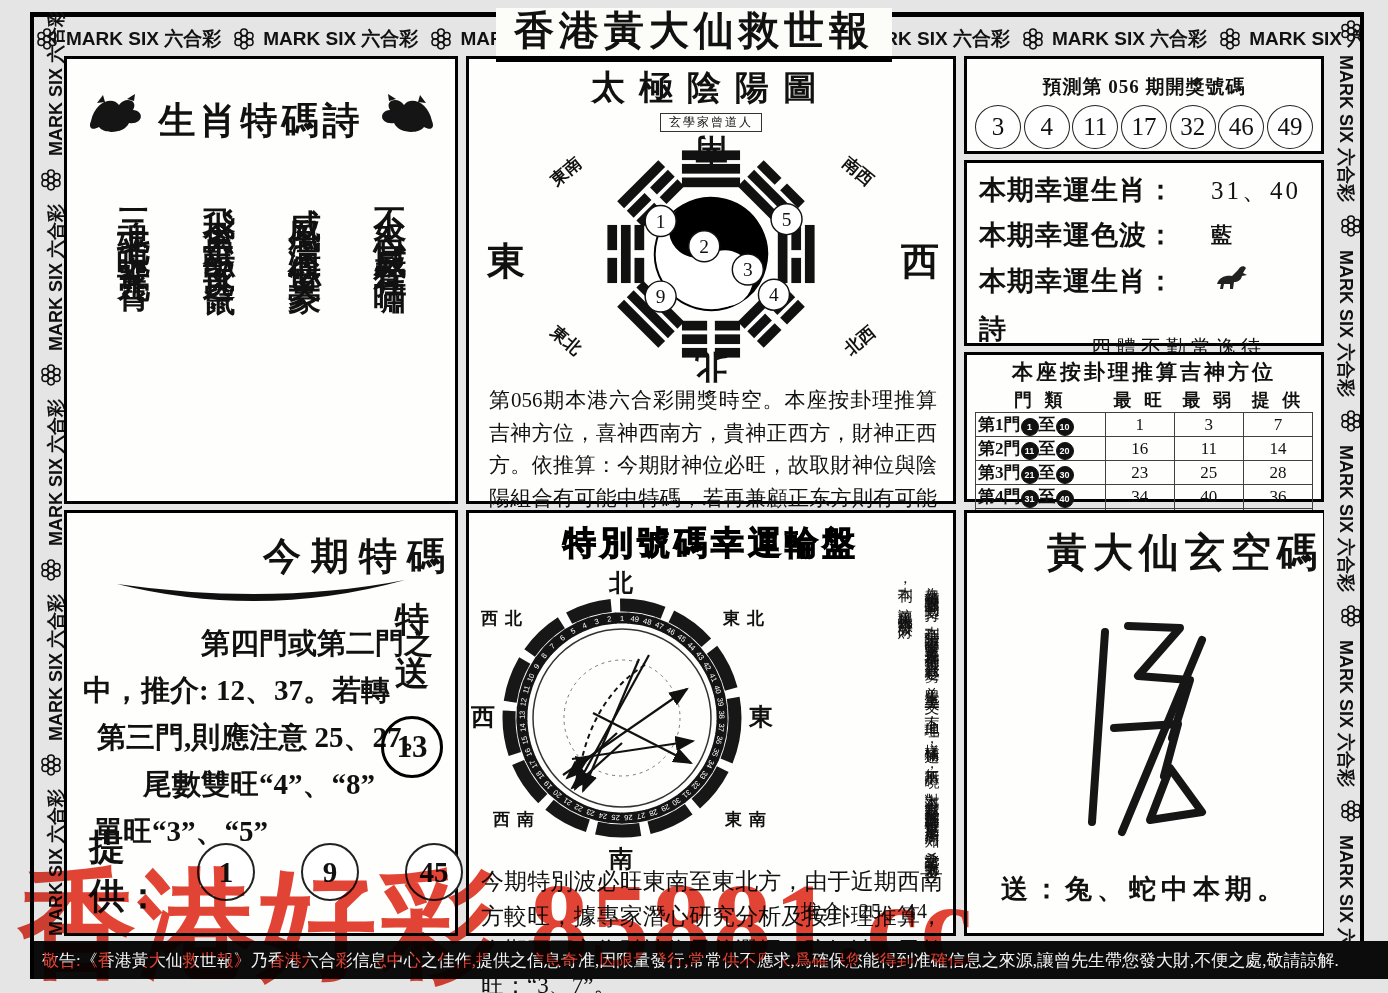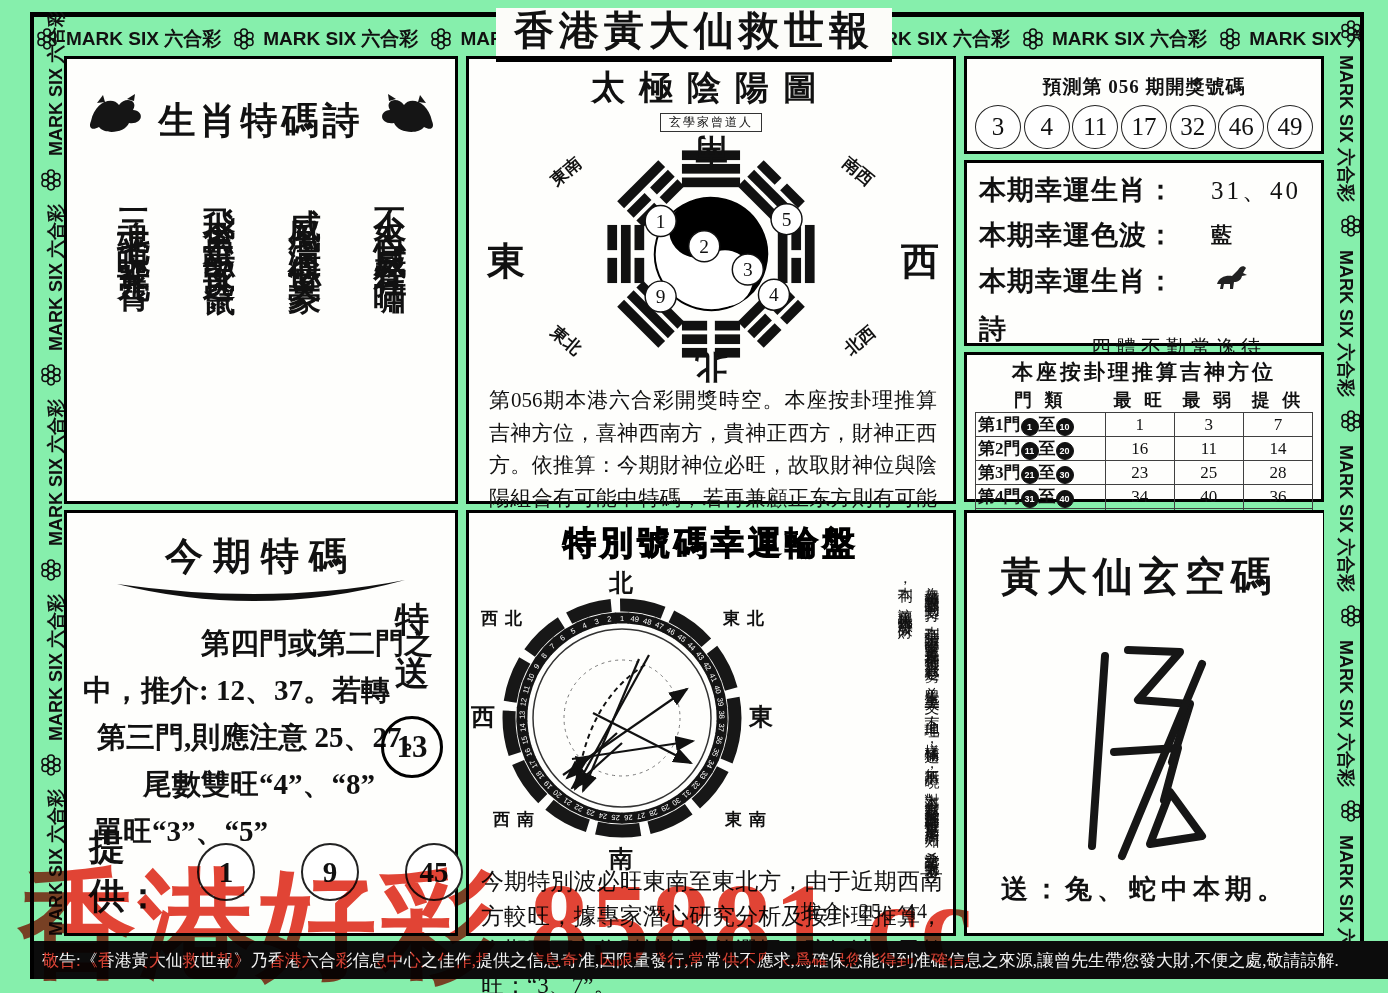--- a/index.html
+++ b/index.html
@@ -1,16 +1,16 @@
 <!DOCTYPE html>
 <html><head>
 <meta charset="utf-8">
 <style>
   html,body{margin:0;padding:0;background:#9a9a9a;}
-  .page{position:relative;width:1388px;height:993px;background:#86efac;overflow:hidden;
+  .page{position:relative;width:1388px;height:993px;background:#e5e5e5;overflow:hidden;
         font-family:"Liberation Serif",serif;color:#111;}
   
   .strip-top{position:absolute;left:30px;right:26px;top:12px;height:40px;border-top:5px solid #000;
              display:flex;align-items:center;gap:12px;padding:2px 6px 0 6px;overflow:hidden;
              font-family:"Liberation Sans",sans-serif;font-weight:bold;font-size:19px;white-space:nowrap;}
   .strip-unit{display:inline-flex;align-items:center;gap:8px;}
   .vstrip{position:absolute;top:12px;bottom:14px;width:32px;overflow:hidden;
           font-family:"Liberation Sans",sans-serif;font-weight:bold;font-size:18px;}
   .vstrip-left{left:30px;border-left:4px solid #000;}
   .vstrip-right{right:24px;border-right:4px solid #000;}
@@ -22,21 +22,21 @@
             background:#fcfcf9;padding:0 18px;height:48px;line-height:46px;
             font-size:40px;font-weight:bold;letter-spacing:5px;border-bottom:6px solid #000;white-space:nowrap;}
   
   .panel{position:absolute;background:#fefefc;border:3px solid #000;box-sizing:border-box;}
   
   .p1-title{display:flex;justify-content:center;align-items:center;gap:8px;margin-top:34px;
             font-size:37px;font-weight:bold;letter-spacing:4px;}
   .poem-cols{display:flex;justify-content:space-evenly;margin-top:34px;}
   .poem-col{writing-mode:vertical-rl;font-size:33px;font-weight:bold;letter-spacing:12px;line-height:1.2;}
   
-  .p2-title-wrap{position:relative;text-align:center;margin-top:18px;}
+  .p2-title-wrap{position:relative;text-align:right;margin-top:18px;}
   .p2-title{font-size:38px;font-weight:bold;letter-spacing:10px;}
   .p2-swoosh{display:block;margin:-6px auto 0 auto;}
   .p2-body{margin-top:14px;padding-right:70px;font-size:29px;line-height:1.62;font-weight:bold;}
   .p2-line{white-space:nowrap;}
   .ind1{padding-left:134px;} .ind2{padding-left:16px;} .ind3{padding-left:30px;}
   .ind4{padding-left:76px;} .ind5{padding-left:27px;}
   .gift{position:absolute;right:12px;top:80px;text-align:center;font-size:34px;font-weight:bold;line-height:1.6;}
   .gift-circle{margin-top:14px;width:56px;height:56px;border:3px solid #000;border-radius:50%;
                display:flex;align-items:center;justify-content:center;font-size:31px;}
   .provide-row{position:absolute;left:22px;bottom:12px;display:flex;align-items:center;gap:36px;
@@ -76,21 +76,21 @@
   .lucky-val.bold{font-weight:bold;font-size:21px;}
   .poem-line1{font-size:20px;font-weight:normal;letter-spacing:5px;}
   .poem-line2{margin:6px 0 0 56px;font-size:20px;letter-spacing:3px;}
   
   .p7-title{text-align:center;font-size:21px;font-weight:bold;letter-spacing:3px;margin-top:3px;}
   table.gates{border-collapse:collapse;margin:2px auto 0 auto;width:338px;}
   table.gates th{font-size:18px;font-weight:bold;letter-spacing:4px;padding:0;}
   table.gates td{border:1px solid #404040;font-size:17px;text-align:center;padding:0;height:21px;}
   table.gates td.gatecell{text-align:left;padding-left:2px;font-weight:bold;white-space:nowrap;}
   
-  .p8-title{text-align:left;font-size:40px;font-weight:bold;letter-spacing:6px;margin-top:36px;padding-left:34px;}
+  .p8-title{text-align:right;font-size:40px;font-weight:bold;letter-spacing:6px;margin-top:12px;padding-left:34px;}
   .glyph-wrap{text-align:center;margin-top:30px;}
   .p8-gift{position:absolute;bottom:26px;width:100%;text-align:center;font-size:27px;font-weight:bold;letter-spacing:5px;}
   
   .bottombar{position:absolute;left:34px;right:0;top:941px;height:38px;background:#0c0c0c;color:#f4f4f4;
              display:flex;align-items:center;padding-left:8px;font-size:17px;white-space:nowrap;letter-spacing:0px;}
   .watermark{position:absolute;left:18px;top:846px;z-index:40;font-size:118px;font-weight:bold;
              color:rgba(224,52,36,0.92);mix-blend-mode:multiply;white-space:nowrap;letter-spacing:2px;
              font-family:"Liberation Serif",serif;}
 </style>
 </head>

